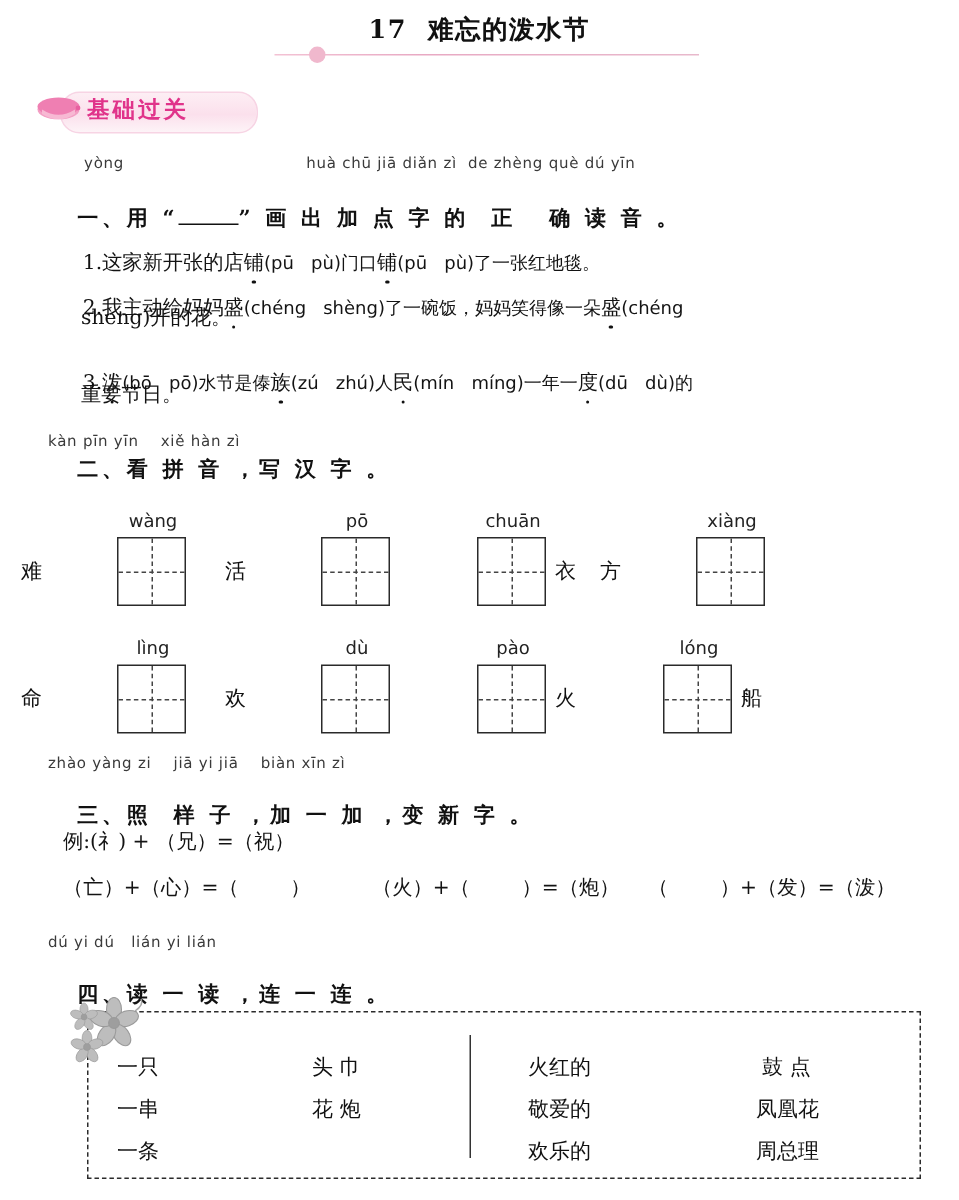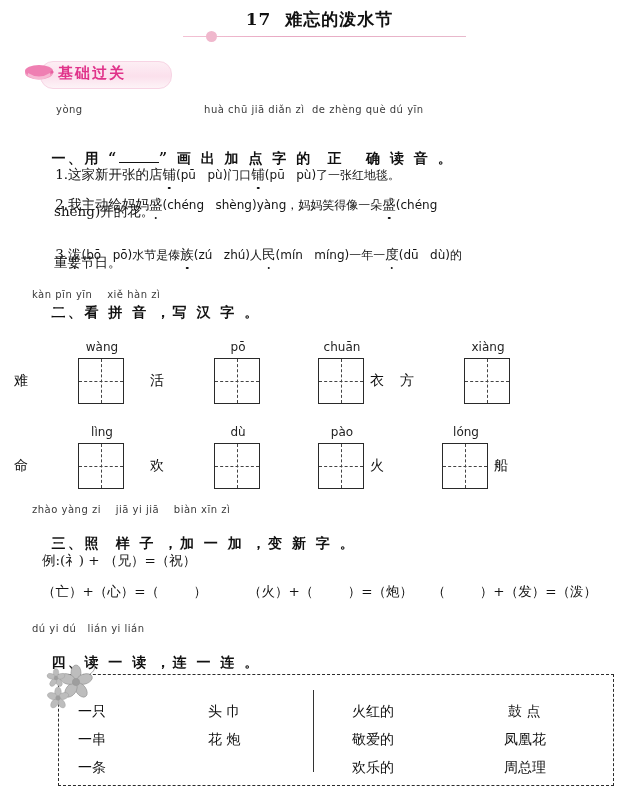--- a/index.html
+++ b/index.html
@@ -114,30 +114,30 @@
     <svg class="cap" width="30" height="22" viewBox="0 0 30 22">
       <ellipse cx="15" cy="9" rx="14" ry="6.5" fill="#f39fc4"></ellipse>
       <ellipse cx="15" cy="7" rx="14" ry="6" fill="#ef7fb2"></ellipse>
       <path d="M4 9 q11 7 22 0 v3 q-11 7 -22 0 z" fill="#f7b9d3"></path>
       <circle cx="28" cy="8" r="1.6" fill="#e85fa0"></circle>
     </svg>
     <div class="badge-label">基础过关</div>
   </div>
 
   <div class="py sec-py" style="left:56px;top:104px;">yòng                                 huà chū jiā diǎn zì  de zhèng què dú yīn</div>
-  <div class="sec-cn" style="left:22px;top:134px;text-align:right;">
+  <div class="sec-cn" style="left:22px;top:121px;text-align:right;">
     <span>一、</span><span>用 “</span><span class="ul"></span><span>” 画 出 加 点 字 的  正   确 读 音 。</span>
   </div>
 
   <div class="q" style="left:38px;top:150px;text-align:right;">
     <span>1.</span><span>这家新开张的店</span><span class="dotchar">铺</span><span class="pin">(pū   pù)门口</span><span class="dotchar">铺</span><span class="pin">(pū   pù)了一张红地毯。</span>
   </div>
 
   <div class="q" style="left:38px;top:180px;">
-    <span>2.</span><span>我主动给妈妈</span><span class="dotchar">盛</span><span class="pin">(chéng   shèng)yàng，妈妈笑得像一朵</span><span class="dotchar">盛</span><span class="pin">(chéng</span>
+    <span>2.</span><span>我主动给妈妈</span><span class="dotchar">盛</span><span class="pin">(chéng   shèng)了一碗饭，妈妈笑得像一朵</span><span class="dotchar">盛</span><span class="pin">(chéng</span>
   </div>
   <div class="q pin" style="left:54px;top:203px;">shèng)开的花。</div>
 
   <div class="q" style="left:38px;top:230px;">
     <span>3.</span><span class="dotchar">泼</span><span class="pin">(bō   pō)水节是傣</span><span class="dotchar">族</span><span class="pin">(zú   zhú)人</span><span class="dotchar">民</span><span class="pin">(mín   míng)一年一</span><span class="dotchar">度</span><span class="pin">(dū   dù)的</span>
   </div>
   <div class="q" style="left:54px;top:254px;">重要节日。</div>
 
   <div class="py sec-py" style="left:32px;top:289px;">kàn pīn yīn    xiě hàn zì</div>
   <div class="sec-cn" style="left:22px;top:288px;">

